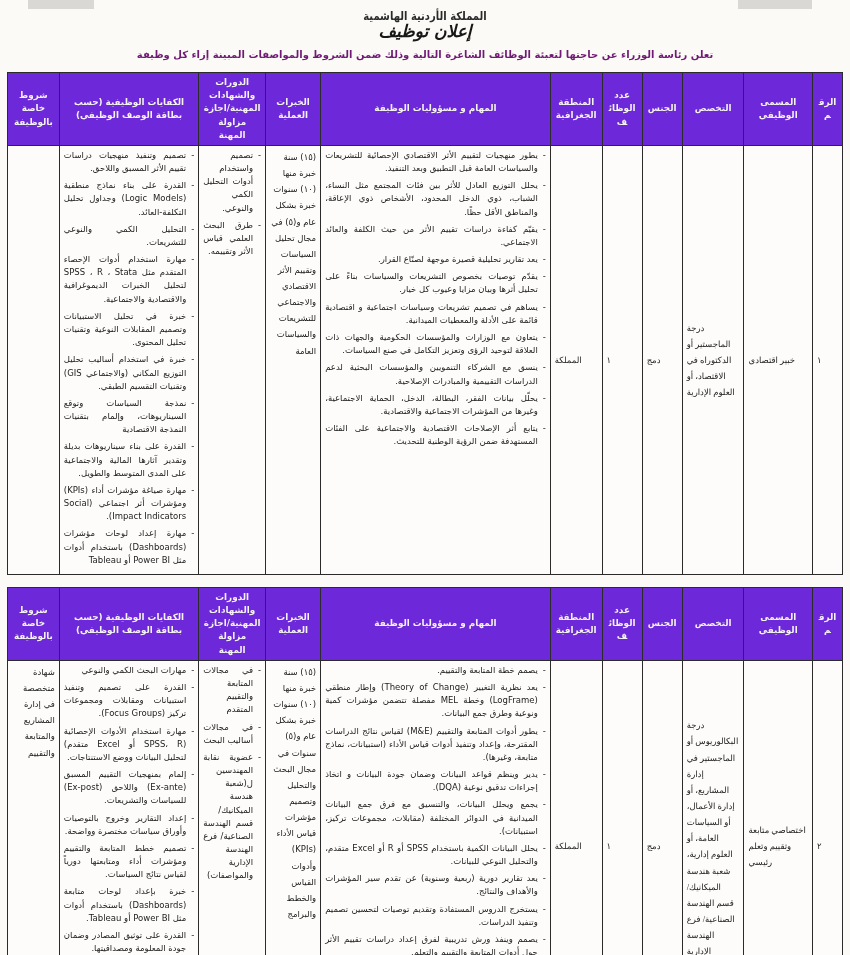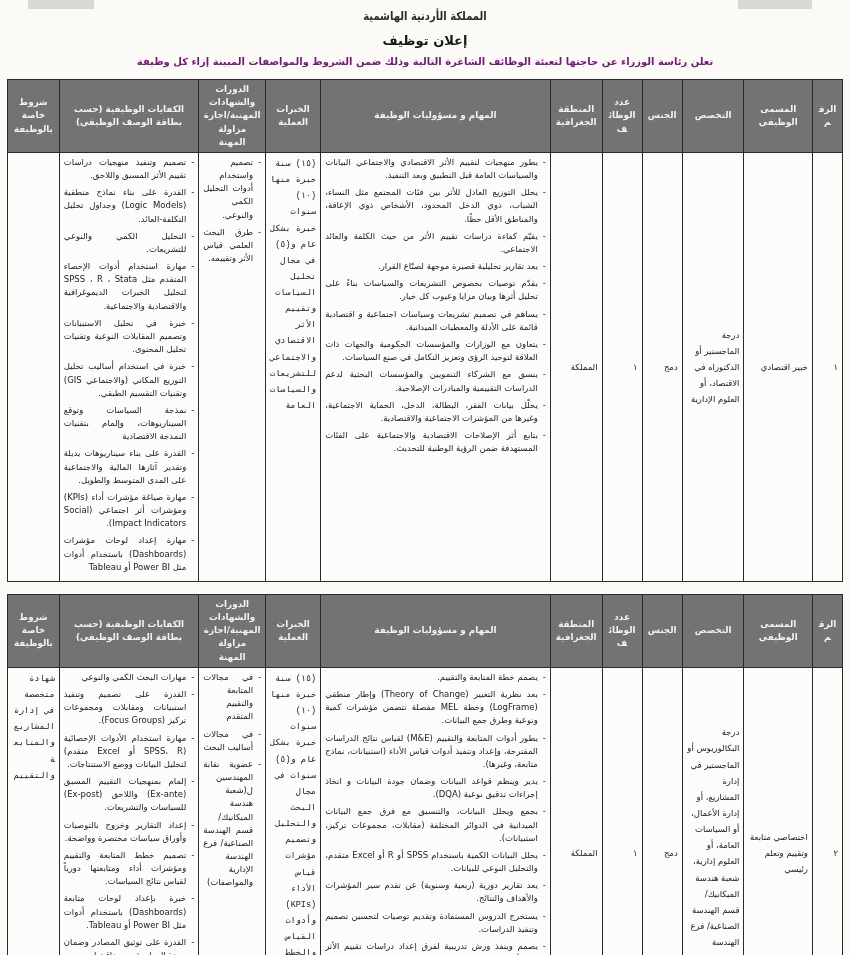--- a/index.html
+++ b/index.html
@@ -13,47 +13,47 @@
   .scan-strip{position:absolute;top:0;height:9px;background:#d9d8d4;}
   .scan-strip.left{left:28px;width:66px;}
   .scan-strip.right{right:38px;width:74px;}
   .emblem{
     text-align:center;margin-top:10px;
     font-size:10px;font-weight:bold;color:#2a2a2a;
     letter-spacing:1px;filter:blur(.4px);
     transform:scaleY(1.15);
   }
   .doc-title{
-    text-align:center;margin-top:12px;
-    font-size:13px;font-weight:bold;color:#171717;
+    text-align:center;margin-top:0;
+    font-size:17px;font-weight:bold;color:#171717;font-style:italic;
   }
   .doc-subtitle{
     text-align:center;margin-top:8px;padding:0 16px;
     font-size:10px;font-weight:bold;color:#701a75;
     white-space:nowrap;
   }
   table.jobs{
     width:836px;margin:12px 7px 0 7px;
     border-collapse:collapse;table-layout:fixed;
     background:#fdfcfa;
   }
   table.jobs th,table.jobs td{
     border:1.2px solid #2b2b2b;
     padding:3px 4px;
     font-size:8.5px;
     word-wrap:break-word;
   }
   table.jobs th{
-    background:#737373;color:#f4f3ef;
+    background:#6d28d9;color:#f4f3ef;
     font-weight:bold;font-size:8.8px;
     height:58px;vertical-align:middle;text-align:center;
     line-height:1.5;
   }
-  td.center{text-align:right;vertical-align:middle;line-height:1.9;}
-  td.topright{vertical-align:top;line-height:1.9;font-family:Liberation Mono, monospace;}
+  td.center{text-align:left;vertical-align:middle;line-height:1.9;font-family:Liberation Serif, serif;}
+  td.topright{vertical-align:top;line-height:1.9;}
   td.list{vertical-align:top;text-align:justify;line-height:1.55;margin-top:42px;}
   .bullet{position:relative;padding-right:8px;margin-bottom:4px;text-align:justify;}
   .bullet::before{content:"-";position:absolute;right:0;top:0;}
   #table-1 tbody tr{height:362px;}
   #table-2 tbody tr{height:372px;}
 </style>
 </head>
 <body>
 
 <div class="scan-strip left"></div>
@@ -94,21 +94,21 @@
   </thead>
   <tbody>
     <tr>
       <td class="center">١</td>
       <td class="center">خبير اقتصادي</td>
       <td class="center">درجة الماجستير أو الدكتوراه في الاقتصاد، أو العلوم الإدارية</td>
       <td class="center">دمج</td>
       <td class="center">١</td>
       <td class="center">المملكة</td>
       <td class="list">
-          <div class="bullet">يطور منهجيات لتقييم الأثر الاقتصادي والاجتماعي البيانات والسياسات العامة قبل التطبيق وبعد التنفيذ.</div>
+          <div class="bullet">يطور منهجيات لتقييم الأثر الاقتصادي الإحصائية للتشريعات والسياسات العامة قبل التطبيق وبعد التنفيذ.</div>
           <div class="bullet">يحلل التوزيع العادل للأثر بين فئات المجتمع مثل النساء، الشباب، ذوي الدخل المحدود، الأشخاص ذوي الإعاقة، والمناطق الأقل حظًا.</div>
           <div class="bullet">يقيّم كفاءة دراسات تقييم الأثر من حيث الكلفة والعائد الاجتماعي.</div>
           <div class="bullet">يعد تقارير تحليلية قصيرة موجهة لصنّاع القرار.</div>
           <div class="bullet">يقدّم توصيات بخصوص التشريعات والسياسات بناءً على تحليل أثرها وبيان مزايا وعيوب كل خيار.</div>
           <div class="bullet">يساهم في تصميم تشريعات وسياسات اجتماعية و اقتصادية قائمة على الأدلة والمعطيات الميدانية.</div>
           <div class="bullet">يتعاون مع الوزارات والمؤسسات الحكومية والجهات ذات العلاقة لتوحيد الرؤى وتعزيز التكامل في صنع السياسات.</div>
           <div class="bullet">ينسق مع الشركاء التنمويين والمؤسسات البحثية لدعم الدراسات التقييمية والمبادرات الإصلاحية.</div>
           <div class="bullet">يحلّل بيانات الفقر، البطالة، الدخل، الحماية الاجتماعية، وغيرها من المؤشرات الاجتماعية والاقتصادية.</div>
           <div class="bullet">يتابع أثر الإصلاحات الاقتصادية والاجتماعية على الفئات المستهدفة ضمن الرؤية الوطنية للتحديث.</div>
         </td>

